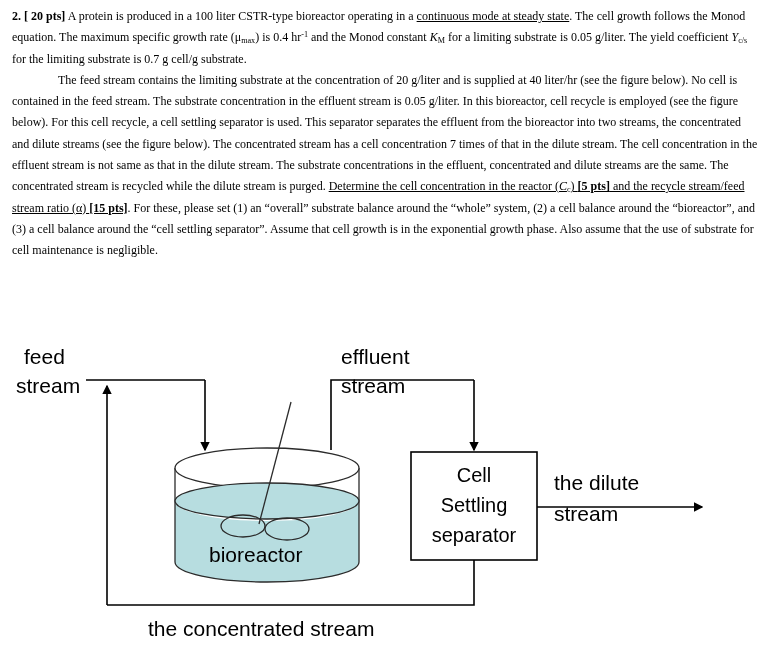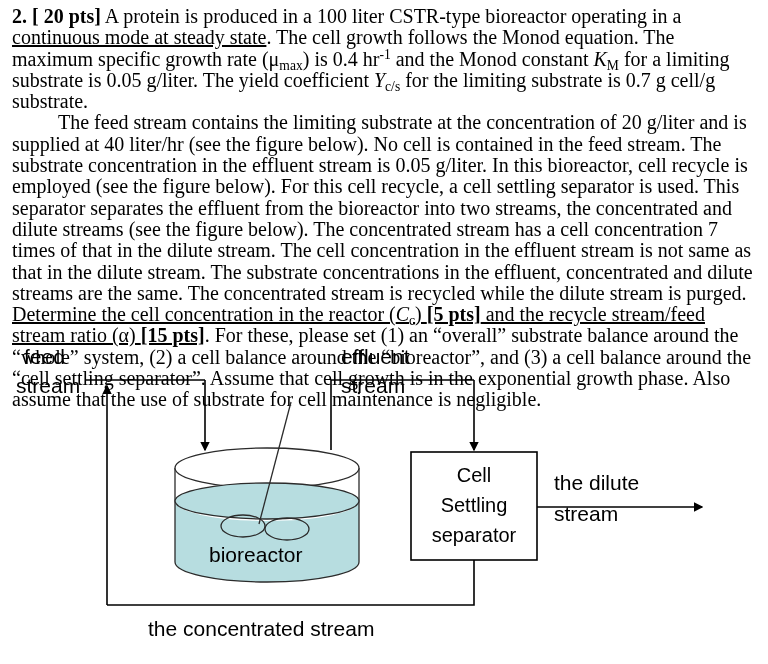--- a/index.html
+++ b/index.html
@@ -16,21 +16,21 @@
     color: #000000;
   }
 
   
   #problem-text {
     position: absolute;
     left: 12px;
     top: 6px;
     width: 746px;
     font-family: "Liberation Serif", serif;
-    font-size: 20px;
+    font-size: 12px;
     line-height: 21.3px;
     text-align: left;
     color: #000;
   }
   #problem-text p {
     margin: 0;
   }
   .para-indent {
     text-indent: 46px;
   }

